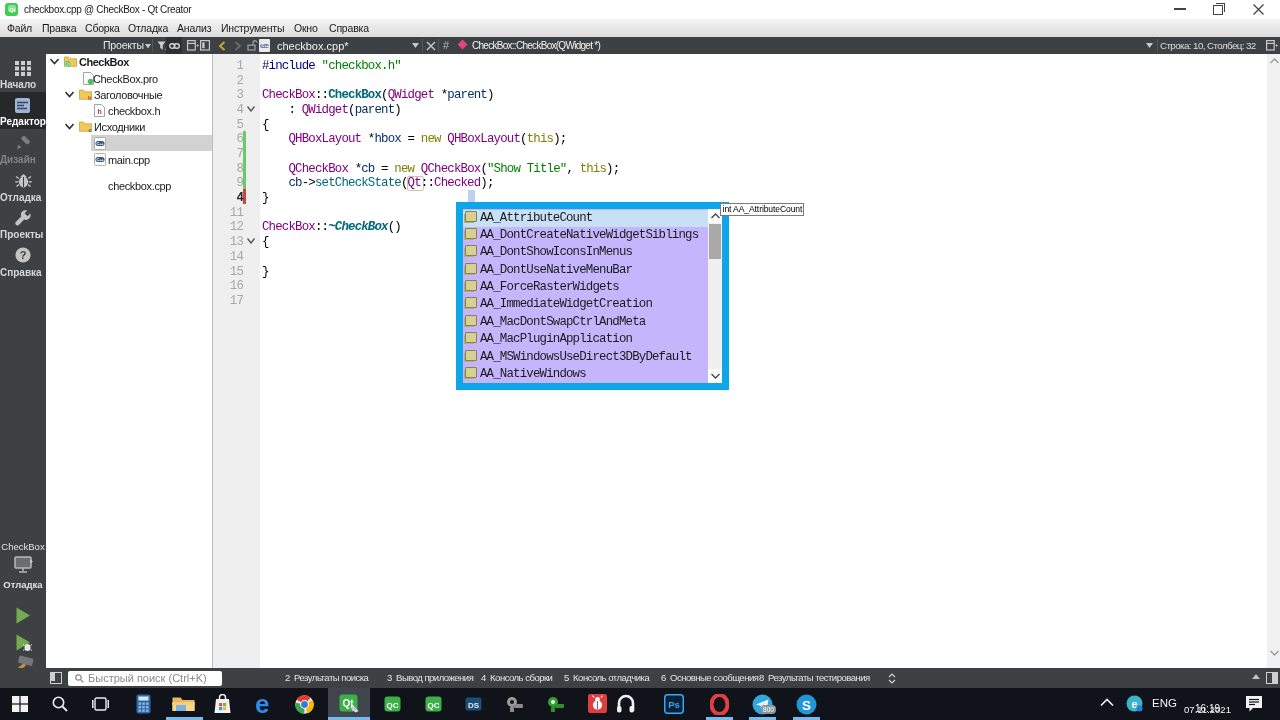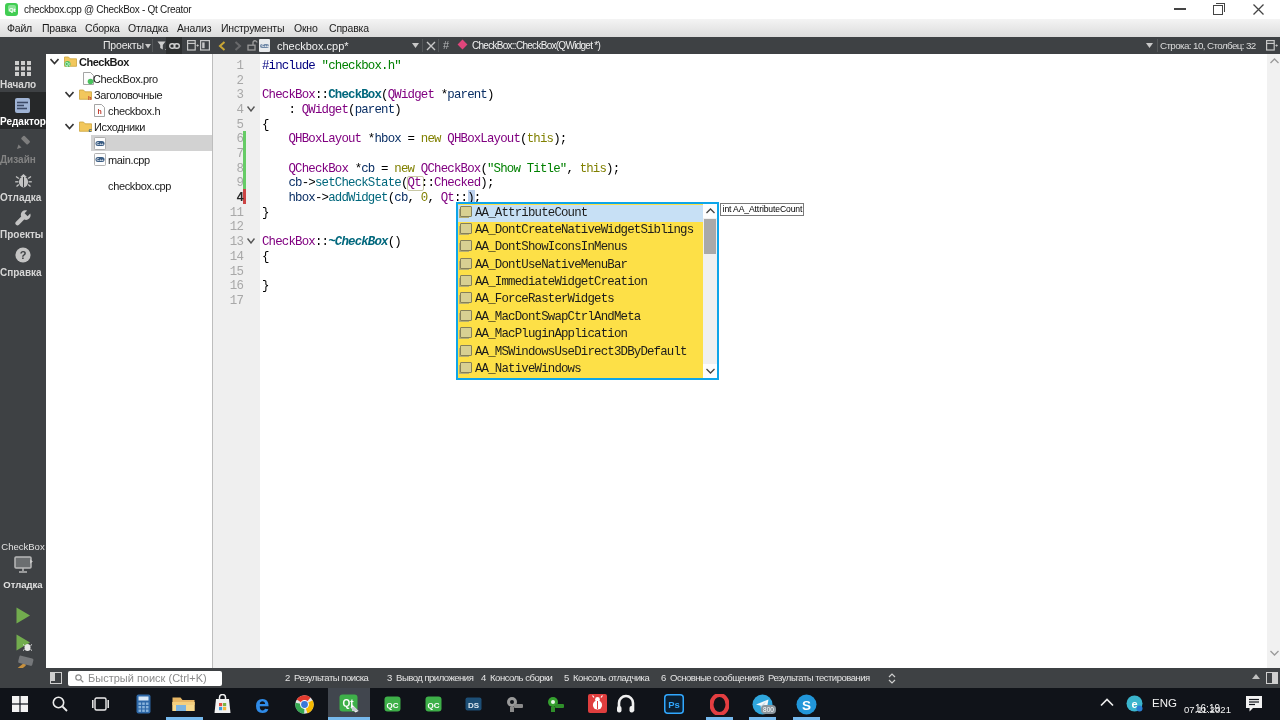--- a/index.html
+++ b/index.html
@@ -292,39 +292,38 @@
 <div class="a mono" style="left:49px;top:5.1px;">
 <div class="cl"><span class="pp">#include</span> <span class="str">"checkbox.h"</span></div>
 <div class="cl">&nbsp;</div>
 <div class="cl"><span class="typ">CheckBox</span>::<span class="fn" style="font-weight:bold;">CheckBox</span>(<span class="typ">QWidget</span> *<span class="loc">parent</span>)</div>
 <div class="cl">    : <span class="typ">QWidget</span>(<span class="loc">parent</span>)</div>
 <div class="cl">{</div>
 <div class="cl">    <span class="typ">QHBoxLayout</span> *<span class="loc">hbox</span> = <span class="kw">new</span> <span class="typ">QHBoxLayout</span>(<span class="kw">this</span>);</div>
 <div class="cl">&nbsp;</div>
 <div class="cl">    <span class="typ">QCheckBox</span> *<span class="loc">cb</span> = <span class="kw">new</span> <span class="typ">QCheckBox</span>(<span class="str">"Show Title"</span>, <span class="kw">this</span>);</div>
 <div class="cl">    <span class="loc">cb</span>-&gt;<span class="fn">setCheckState</span>(<span class="typ">Qt</span>::<span class="typ">Checked</span>);</div>
-<div class="cl">    <span class="loc">hbox</span>-&gt;<span class="fn">addWidget</span>(<span class="loc">cb</span>, <span class="kw">0</span>, <span class="typ">Qt</span>::);</div>
 <div class="cl">}</div>
 <div class="cl">&nbsp;</div>
 <div class="cl"><span class="typ">CheckBox</span>::<span class="fn" style="font-weight:bold;font-style:italic;">~CheckBox</span>()</div>
 <div class="cl">{</div>
 <div class="cl">&nbsp;</div>
 <div class="cl">}</div>
 <div class="cl">&nbsp;</div>
 </div>
 </div>
-<div class="a" id="popup" style="left:456px;top:202px;width:259px;height:174px;background:#fde047;border:2px solid #0ea5e9;">
+<div class="a" id="popup" style="left:456px;top:202px;width:259px;height:174px;background:#c4b5fd;border:7px solid #0ea5e9;">
  <div class="a" style="left:0;top:0.5px;width:245px;height:17.4px;background:#c7e0f5;"></div>
  <div class="a" id="plist" style="left:0;top:0.5px;width:245px;">
       <div class="prow"><span class="pic"></span>AA_AttributeCount</div>
       <div class="prow"><span class="pic"></span>AA_DontCreateNativeWidgetSiblings</div>
       <div class="prow"><span class="pic"></span>AA_DontShowIconsInMenus</div>
       <div class="prow"><span class="pic"></span>AA_DontUseNativeMenuBar</div>
+      <div class="prow"><span class="pic"></span>AA_ForceRasterWidgets</div>
       <div class="prow"><span class="pic"></span>AA_ImmediateWidgetCreation</div>
-      <div class="prow"><span class="pic"></span>AA_ForceRasterWidgets</div>
       <div class="prow"><span class="pic"></span>AA_MacDontSwapCtrlAndMeta</div>
       <div class="prow"><span class="pic"></span>AA_MacPluginApplication</div>
       <div class="prow"><span class="pic"></span>AA_MSWindowsUseDirect3DByDefault</div>
       <div class="prow"><span class="pic"></span>AA_NativeWindows</div>
     </div>
  <div class="a" style="left:245px;top:0;width:14px;height:174px;background:#f0f0f0;">
   <div class="a" style="left:0;top:0;width:14px;height:14px;background:#fdfdfd;"></div>
   <svg class="a" style="left:3px;top:4px;" width="9" height="6">
         <path d="M0.5 5 L4.5 1 L8.5 5" stroke="#444" stroke-width="1.3" fill="none"></path>
       </svg>

